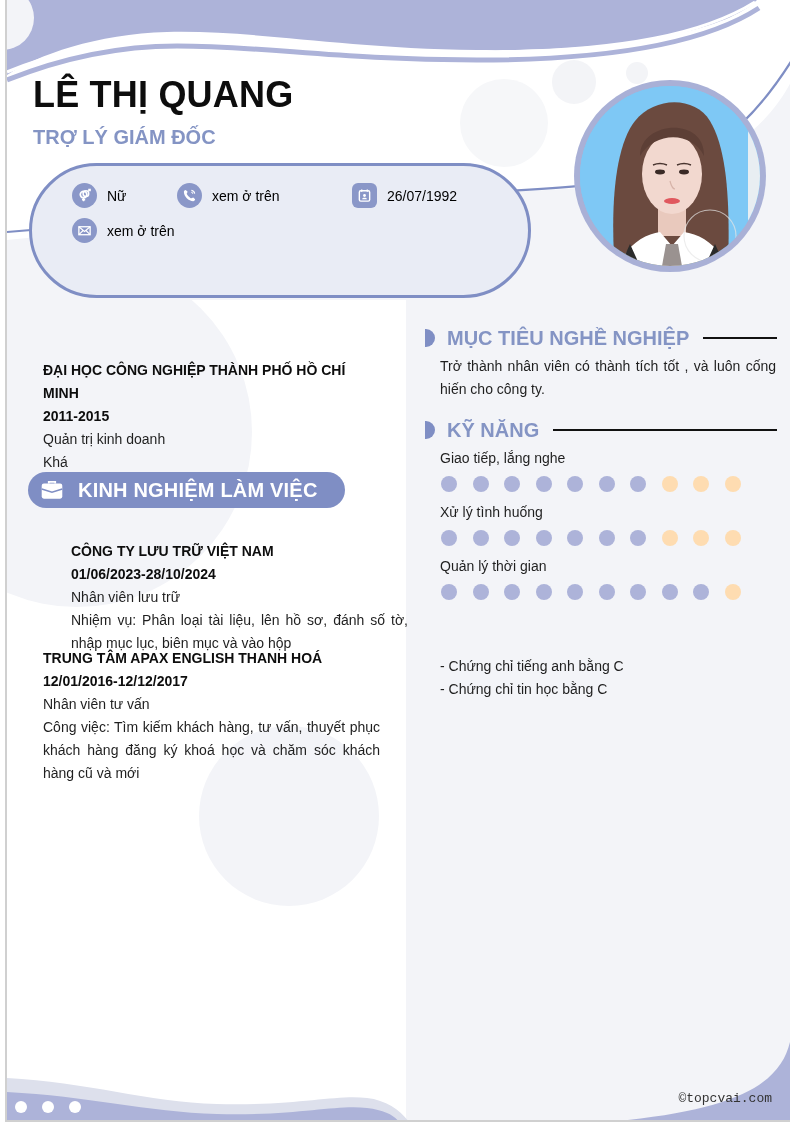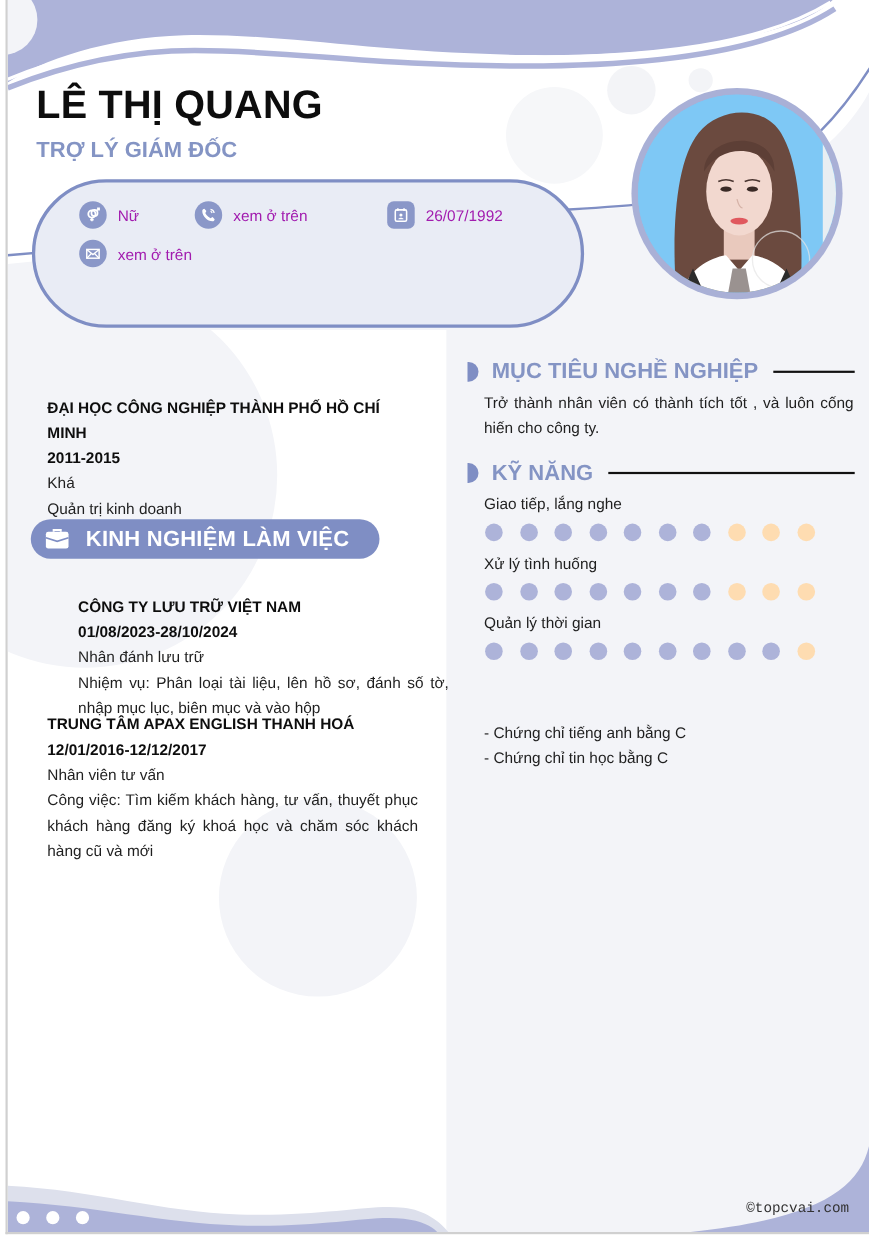--- a/index.html
+++ b/index.html
@@ -19,21 +19,21 @@
     }
     .job-title {
       position: absolute; left: 26px; top: 126px;
       font-size: 20px; font-weight: bold; color: #8494c4;
     }
 
     .contact-box {
       position: absolute; left: 22px; top: 163px; width: 502px; height: 135px;
       border: 3px solid #7f8ec4; border-radius: 68px; background: #e9ecf5;
     }
-    .contact-item { position: absolute; display: flex; align-items: center; font-size: 14px; color: #a21caf; }
+    .contact-item { position: absolute; display: flex; align-items: center; font-size: 14px; color: #000000; }
     .ci-icon {
       width: 25px; height: 25px; border-radius: 50%; background: #8a97c8;
       display: flex; align-items: center; justify-content: center; margin-right: 10px;
     }
     .ci-icon svg { width: 15px; height: 15px; }
 
     .avatar-wrap {
       position: absolute; left: 567px; top: 80px; width: 192px; height: 192px;
       border-radius: 50%; background: #a9b0d6; padding: 6px;
     }
@@ -178,38 +178,38 @@
         <path d="M40 180 L50 158 L60 180 Z M145 180 L135 158 L125 180 Z" fill="#2b2b2b"></path>
         <path d="M86 158 L98 158 L102 180 L82 180 Z" fill="#9a9290"></path>
         <circle cx="130" cy="150" r="26" fill="none" stroke="#e6e6e6" stroke-width="1.2" opacity="0.7"></circle>
       </svg>
     </div>
   </div>
 
   <div class="left-block" style="top:359px;">
     <div class="b">ĐẠI HỌC CÔNG NGHIỆP THÀNH PHỐ HỒ CHÍ MINH</div>
     <div class="b">2011-2015</div>
+    <div>Quản trị kinh doanh</div>
     <div>Khá</div>
-    <div>Quản trị kinh doanh</div>
   </div>
 
   <div class="sec-pill" style="top:472px;">
     <span class="pill-icon">
       <svg viewBox="0 0 24 24" width="26" height="26">
           <path d="M9 6 V4.5 H15 V6" stroke="#fff" stroke-width="1.6" fill="none"></path>
           <rect x="2.5" y="6" width="19" height="14" rx="2" fill="#fff"></rect>
           <path d="M2.5 11 L12 14 L21.5 11" stroke="#7f8ec4" stroke-width="1.4" fill="none"></path>
         </svg>
     </span>
     <span class="pill-label">KINH NGHIỆM LÀM VIỆC</span>
   </div>
   <div class="left-block" style="top:540px;margin-left:28px;">
     <div class="b">CÔNG TY LƯU TRỮ VIỆT NAM</div>
-    <div class="b">01/08/2023-28/10/2024</div>
-    <div>Nhân đánh lưu trữ</div>
+    <div class="b">01/06/2023-28/10/2024</div>
+    <div>Nhân viên lưu trữ</div>
     <div class="justify">Nhiệm vụ: Phân loại tài liệu, lên hồ sơ, đánh số tờ, nhập mục lục, biên mục và vào hộp</div>
   </div>
   <div class="left-block" style="top:647px;">
     <div class="b">TRUNG TÂM APAX ENGLISH THANH HOÁ</div>
     <div class="b">12/01/2016-12/12/2017</div>
     <div>Nhân viên tư vấn</div>
     <div class="justify">Công việc: Tìm kiếm khách hàng, tư vấn, thuyết phục khách hàng đăng ký khoá học và chăm sóc khách hàng cũ và mới</div>
   </div>
 
   <div class="r-head" style="top:325px;">

